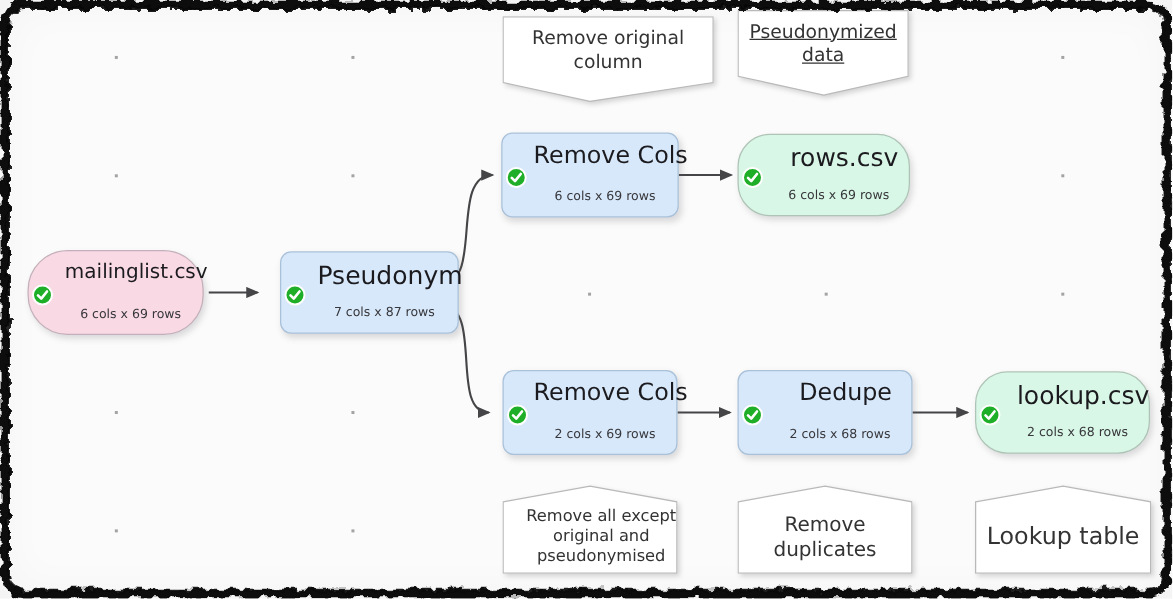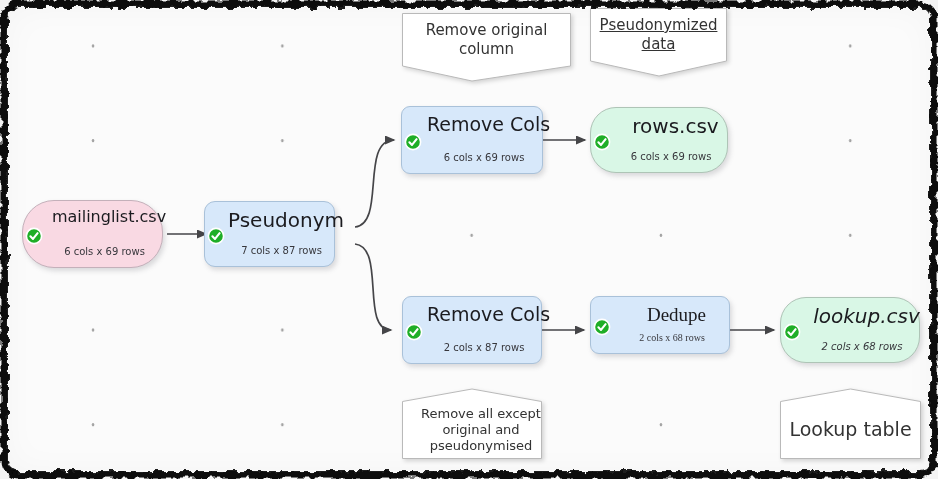--- a/index.html
+++ b/index.html
@@ -21,31 +21,31 @@
     box-shadow:2px 3px 5px rgba(100,100,110,0.22);
     padding-left:24px;
   }
   .node .title{white-space:nowrap;color:#1b1b1f;padding-left:9px;margin-top:7px;line-height:1.15;}
   .node .meta{font-size:10px;color:#37373c;margin-bottom:10px;}
   .node-input{background:#f9d9e3;border-color:#c4b0ba;border-radius:32px;}
   .node-transform{background:#d7e8fa;border-color:#a9c1d9;border-radius:9px;}
   .node-output{background:#d9f7e6;border-color:#aec4b6;border-radius:26px;}
   .n-mailinglist{left:22px;top:200px;width:141px;height:68px;}
   .n-mailinglist .title{font-size:16px;}
-  .n-pseudonym{left:204px;top:201px;width:131px;height:66px;border-radius:11px;}
+  .n-pseudonym{left:224px;top:201px;width:143px;height:66px;}
   .n-pseudonym .title{font-size:20px;}
   .n-removecols1{left:401px;top:106px;width:142px;height:68px;}
   .n-removecols1 .title{font-size:19px;}
   .n-datacsv{left:590px;top:107px;width:138px;height:66px;}
   .n-datacsv .title{font-size:20px;}
   .n-removecols2{left:402px;top:296px;width:140px;height:68px;}
   .n-removecols2 .title{font-size:19px;}
-  .n-dedupe{left:590px;top:296px;width:140px;height:58px;font-family:Liberation Serif, serif;}
+  .n-dedupe{left:590px;top:296px;width:140px;height:68px;}
   .n-dedupe .title{font-size:19px;}
-  .n-lookupcsv{left:780px;top:297px;width:140px;height:66px;font-style:italic;}
+  .n-lookupcsv{left:780px;top:297px;width:140px;height:66px;}
   .n-lookupcsv .title{font-size:20px;}
   .check{position:absolute;left:2px;top:50%;transform:translateY(calc(-50% + 2px));width:18px;height:18px;}
   
   .note{position:absolute;text-align:center;color:#333;}
   .note svg{position:absolute;left:0;top:0;filter:drop-shadow(2px 2px 2px rgba(0,0,0,0.16));}
   .note .note-text{position:relative;display:flex;align-items:center;justify-content:center;line-height:1.25;}
   .note-top{height:69px;}
   .note-top .note-text{height:53px;padding:0 20px;}
   .note-bottom{height:71px;}
   .note-bottom .note-text{height:58px;margin-top:13px;padding:0 2px;}
@@ -125,21 +125,21 @@
     </div>
 
     <div class="node node-transform n-removecols2">
       <span class="check">
         <svg width="18" height="18" viewBox="0 0 18 18">
             <circle cx="9" cy="9" r="7.6" fill="#1fae27" stroke="#ffffff" stroke-width="1.6"></circle>
             <path d="M5.4,9.3 L8,11.9 L12.6,6.2" stroke="#ffffff" stroke-width="2.1" fill="none" stroke-linecap="round" stroke-linejoin="round"></path>
           </svg>
       </span>
       <span class="title">Remove Cols</span>
-      <span class="meta">2 cols x 87 rows</span>
+      <span class="meta">2 cols x 69 rows</span>
     </div>
 
     <div class="node node-transform n-dedupe">
       <span class="check">
         <svg width="18" height="18" viewBox="0 0 18 18">
             <circle cx="9" cy="9" r="7.6" fill="#1fae27" stroke="#ffffff" stroke-width="1.6"></circle>
             <path d="M5.4,9.3 L8,11.9 L12.6,6.2" stroke="#ffffff" stroke-width="2.1" fill="none" stroke-linecap="round" stroke-linejoin="round"></path>
           </svg>
       </span>
       <span class="title">Dedupe</span>
@@ -171,20 +171,26 @@
       <div class="note-text">Pseudonymized data</div>
     </div>
 
     <div class="note note-bottom nb1">
       <svg width="140" height="71" viewBox="0 0 140 71">
         <path d="M0.5,13.5 L70,1 L139.5,13.5 V70.5 H0.5 Z" fill="#ffffff" stroke="#b9b9b9" stroke-width="1"></path>
       </svg>
       <div class="note-text">Remove all except original and pseudonymised</div>
     </div>
 
+    <div class="note note-bottom nb2">
+      <svg width="140" height="71" viewBox="0 0 140 71">
+        <path d="M0.5,13.5 L70,1 L139.5,13.5 V70.5 H0.5 Z" fill="#ffffff" stroke="#b9b9b9" stroke-width="1"></path>
+      </svg>
+      <div class="note-text">Remove duplicates</div>
+    </div>
 
     <div class="note note-bottom nb3">
       <svg width="141" height="71" viewBox="0 0 141 71">
         <path d="M0.5,13.5 L70.5,1 L140.5,13.5 V70.5 H0.5 Z" fill="#ffffff" stroke="#b9b9b9" stroke-width="1"></path>
       </svg>
       <div class="note-text">Lookup table</div>
     </div>
 
     <svg class="frame" width="938" height="479" viewBox="0 0 938 479">
       <defs>

